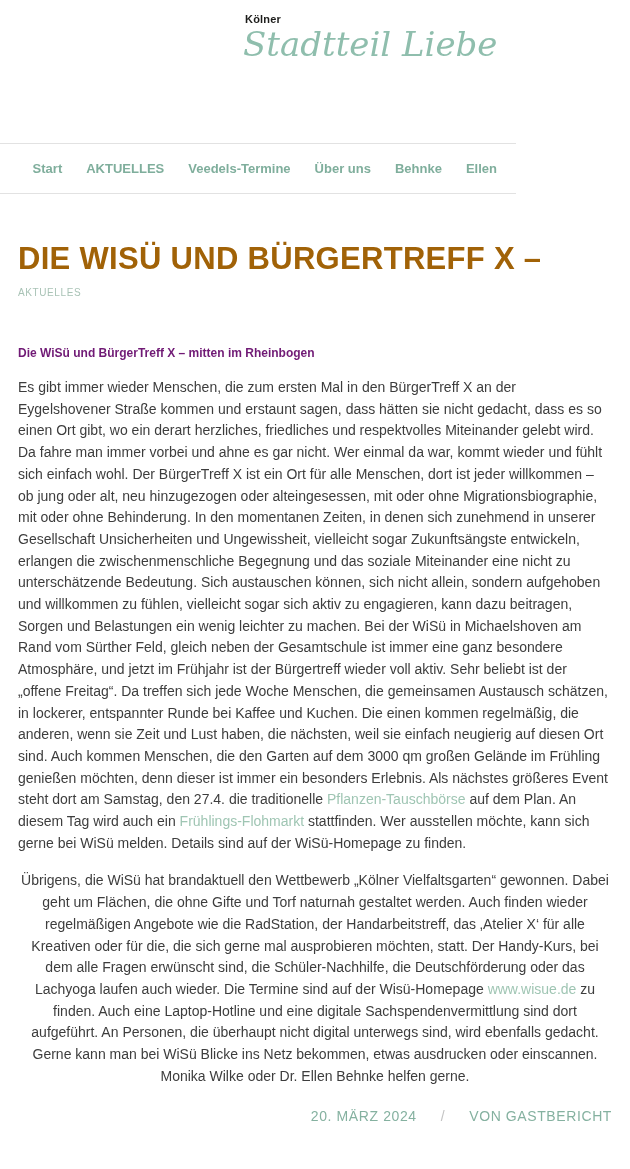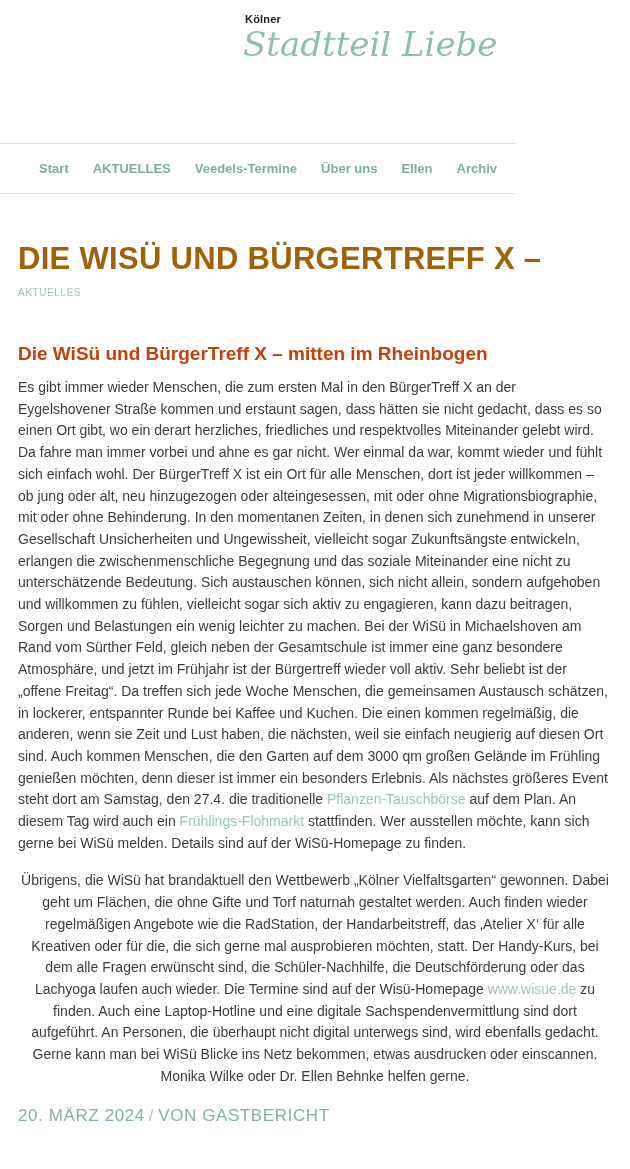--- a/index.html
+++ b/index.html
@@ -92,69 +92,70 @@
     display: inline-block;
     margin-top: 9px;
     font-size: 10px;
     line-height: 12px;
     color: #a9c3b6;
     letter-spacing: 0.6px;
     cursor: pointer;
   }
   .article-subheading {
     margin: 44px 0 0 0;
-    font-size: 19px;
+    font-size: 12px;
     line-height: 19px;
     font-weight: 700;
-    color: #c2410c;
+    color: #701a75;
   }
   .body-paragraph {
     margin: 14px 0 0 0;
     font-size: 14px;
     line-height: 21.7px;
     color: #3d3d3d;
   }
   .body-paragraph + .body-paragraph { margin-top: 16px; text-align: center; }
   .inline-link {
     color: #9fc5b3;
     text-decoration: none;
     cursor: pointer;
   }
 
   
   .entry-meta {
     margin-top: 21px;
-    font-size: 17px;
+    font-size: 14px;
     line-height: 14px;
     letter-spacing: 0.6px;
     color: #85b1a0;
     display: flex;
     align-items: center;
-    gap: 4px;
+    gap: 24px;
+    justify-content: flex-end;
   }
   .meta-link { color: #85b1a0; text-decoration: none; cursor: pointer; }
   .meta-sep { color: #c3c3c3; }
 </style>
 </head>
 <body>
 
 <header class="site-header">
   <a class="logo">
     <span class="brand-top">Kölner</span>
     <span class="brand-script">Stadtteil Liebe</span>
   </a>
 </header>
 
 <nav class="main-nav">
   <a class="nav-item">Start</a>
   <a class="nav-item">AKTUELLES</a>
   <a class="nav-item">Veedels-Termine</a>
   <a class="nav-item">Über uns</a>
+  <a class="nav-item">Behnke</a>
   <a class="nav-item">Ellen</a>
-  <a class="nav-item">Archiv</a>
 </nav>
 
 <main class="content">
   <h1 class="article-title"><span>DIE WISÜ UND BÜRGERTREFF X –</span><br></h1>
 
   <a class="category-link">AKTUELLES</a>
 
   <h2 class="article-subheading">Die WiSü und BürgerTreff X – mitten im Rheinbogen</h2>
 
   <p class="body-paragraph">Es gibt immer wieder Menschen, die zum ersten Mal in den BürgerTreff X an der Eygelshovener Straße kommen und erstaunt sagen, dass hätten sie nicht gedacht, dass es so einen Ort gibt, wo ein derart herzliches, friedliches und respektvolles Miteinander gelebt wird. Da fahre man immer vorbei und ahne es gar nicht. Wer einmal da war, kommt wieder und fühlt sich einfach wohl. Der BürgerTreff X ist ein Ort für alle Menschen, dort ist jeder willkommen – ob jung oder alt, neu hinzugezogen oder alteingesessen, mit oder ohne Migrationsbiographie, mit oder ohne Behinderung. In den momentanen Zeiten, in denen sich zunehmend in unserer Gesellschaft Unsicherheiten und Ungewissheit, vielleicht sogar Zukunftsängste entwickeln, erlangen die zwischenmenschliche Begegnung und das soziale Miteinander eine nicht zu unterschätzende Bedeutung. Sich austauschen können, sich nicht allein, sondern aufgehoben und willkommen zu fühlen, vielleicht sogar sich aktiv zu engagieren, kann dazu beitragen, Sorgen und Belastungen ein wenig leichter zu machen. Bei der WiSü in Michaelshoven am Rand vom Sürther Feld, gleich neben der Gesamtschule ist immer eine ganz besondere Atmosphäre, und jetzt im Frühjahr ist der Bürgertreff wieder voll aktiv. Sehr beliebt ist der „offene Freitag“. Da treffen sich jede Woche Menschen, die gemeinsamen Austausch schätzen, in lockerer, entspannter Runde bei Kaffee und Kuchen. Die einen kommen regelmäßig, die anderen, wenn sie Zeit und Lust haben, die nächsten, weil sie einfach neugierig auf diesen Ort sind. Auch kommen Menschen, die den Garten auf dem 3000 qm großen Gelände im Frühling genießen möchten, denn dieser ist immer ein besonders Erlebnis. Als nächstes größeres Event steht dort am Samstag, den 27.4. die traditionelle <a class="inline-link">Pflanzen-Tauschbörse</a> auf dem Plan. An diesem Tag wird auch ein <a class="inline-link">Frühlings-Flohmarkt</a> stattfinden. Wer ausstellen möchte, kann sich gerne bei WiSü melden. Details sind auf der WiSü-Homepage zu finden.</p>

